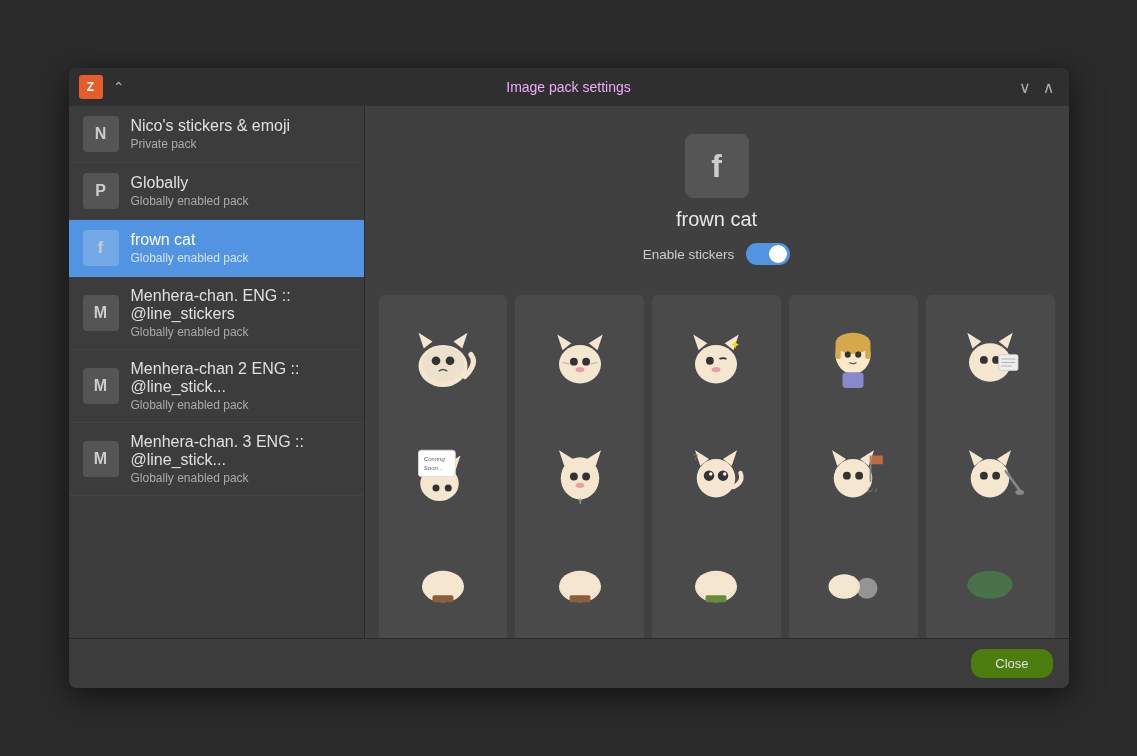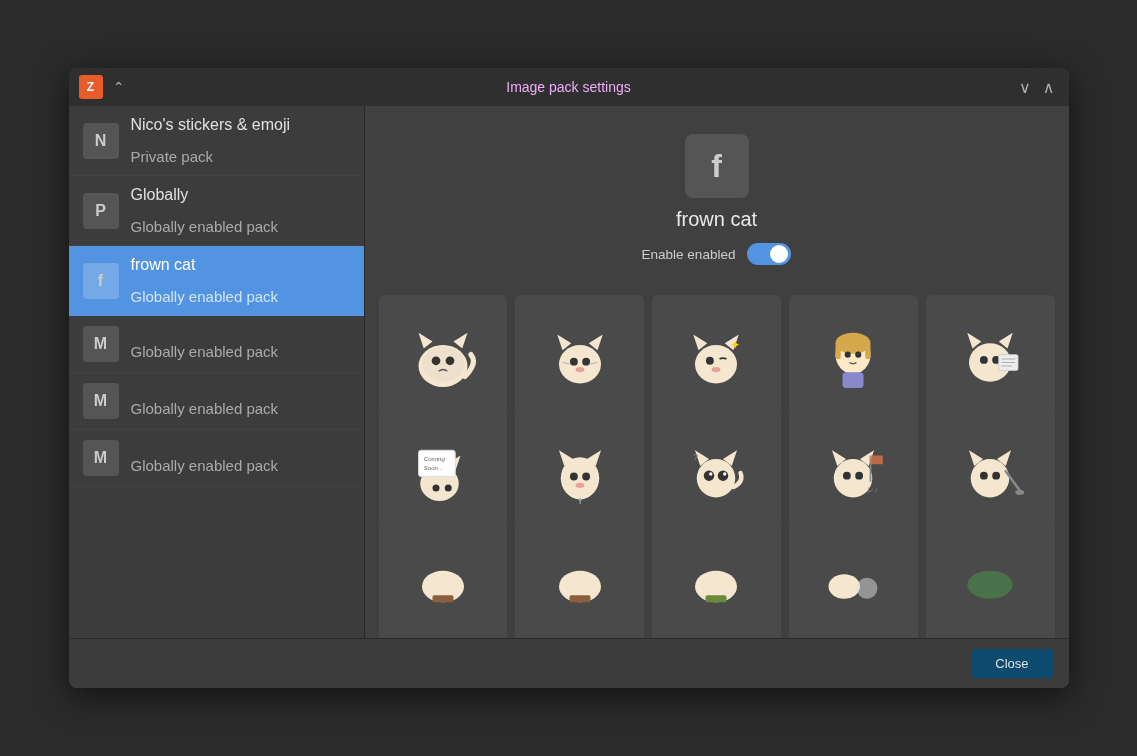--- a/index.html
+++ b/index.html
@@ -111,23 +111,23 @@
       background: rgba(255,255,255,0.2);
     }
     .list-item-info { flex: 1; }
     .list-item-name {
       font-size: 16px;
       color: #e0e0e0;
       font-weight: 500;
     }
     .list-item.active .list-item-name { color: #fff; }
     .list-item-sub {
-      font-size: 15px;
+      font-size: 12px;
       color: #aaa;
-      margin-top: 14px;
+      margin-top: 2px;
     }
     .list-item.active .list-item-sub { color: rgba(255,255,255,0.75); }
     .main-panel {
       flex: 1;
       background: #404040;
       display: flex;
       flex-direction: column;
       overflow: hidden;
       border-left: 1px solid #2a2a2a;
     }
@@ -208,25 +208,25 @@
     }
     .footer {
       background: #3c3c3c;
       padding: 10px 16px;
       display: flex;
       justify-content: flex-end;
       border-top: 1px solid #2a2a2a;
       flex-shrink: 0;
     }
     .close-btn {
-      background: #0c4a6e;
+      background: #4d7c0f;
       color: #e0e0e0;
       border: none;
       padding: 7px 24px;
-      border-radius: 4px;
+      border-radius: 12px;
       font-size: 13px;
       cursor: pointer;
     }
   </style>
 </head>
 <body>
 
 <div class="window">
 
   <div class="titlebar">
@@ -265,48 +265,51 @@
         <div class="avatar">f</div>
         <div class="list-item-info">
           <div class="list-item-name">frown cat</div>
           <div class="list-item-sub">Globally enabled pack</div>
         </div>
       </div>
 
       <div class="list-item">
         <div class="avatar">M</div>
         <div class="list-item-info">
+          <div class="list-item-name">Menhera-chan. ENG :: @line_stickers</div>
           <div class="list-item-sub">Globally enabled pack</div>
         </div>
       </div>
 
       <div class="list-item">
         <div class="avatar">M</div>
         <div class="list-item-info">
+          <div class="list-item-name">Menhera-chan 2 ENG :: @line_stick...</div>
           <div class="list-item-sub">Globally enabled pack</div>
         </div>
       </div>
 
       <div class="list-item">
         <div class="avatar">M</div>
         <div class="list-item-info">
+          <div class="list-item-name">Menhera-chan. 3 ENG :: @line_stick...</div>
           <div class="list-item-sub">Globally enabled pack</div>
         </div>
       </div>
 
     </div>
 
     <div class="main-panel">
       <div class="pack-header">
         <div class="pack-icon-large">
           <span>f</span>
         </div>
         <div class="pack-title">frown cat</div>
         <div class="enable-row">
-          <span class="enable-label">Enable enabled</span>
+          <span class="enable-label">Enable stickers</span>
           <div class="toggle">
             <div class="toggle-knob"></div>
           </div>
         </div>
       </div>
 
       <div class="stickers-grid">
 
         <div class="sticker-cell">
           <svg viewBox="0 0 80 80" width="70" height="70">

